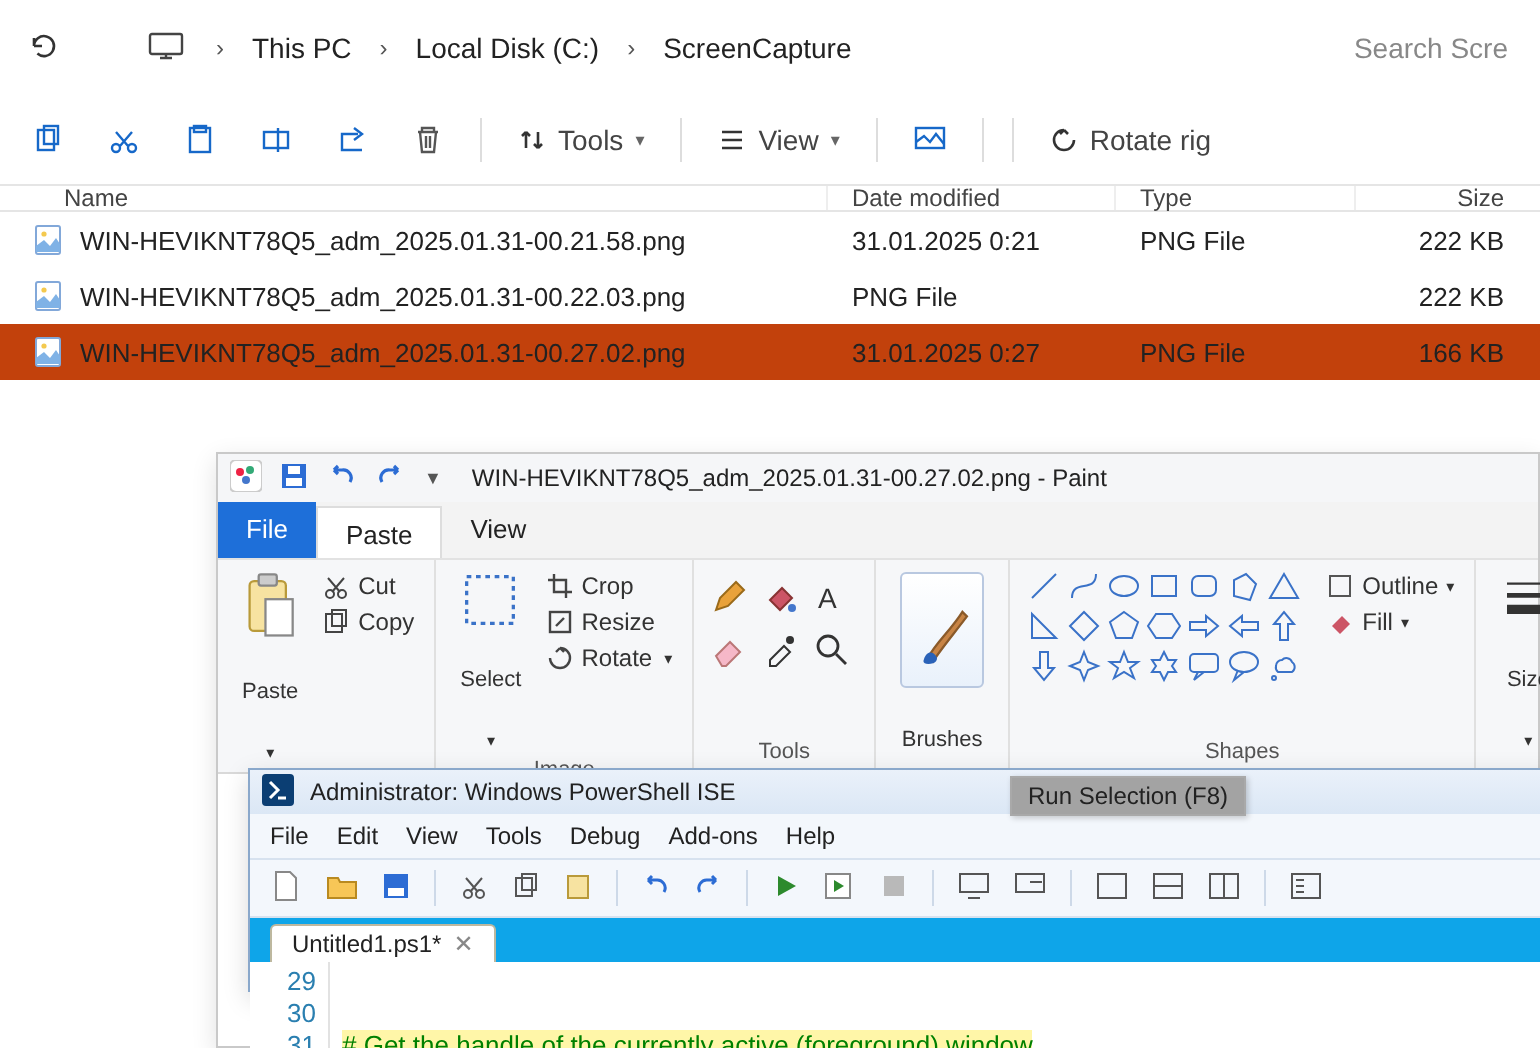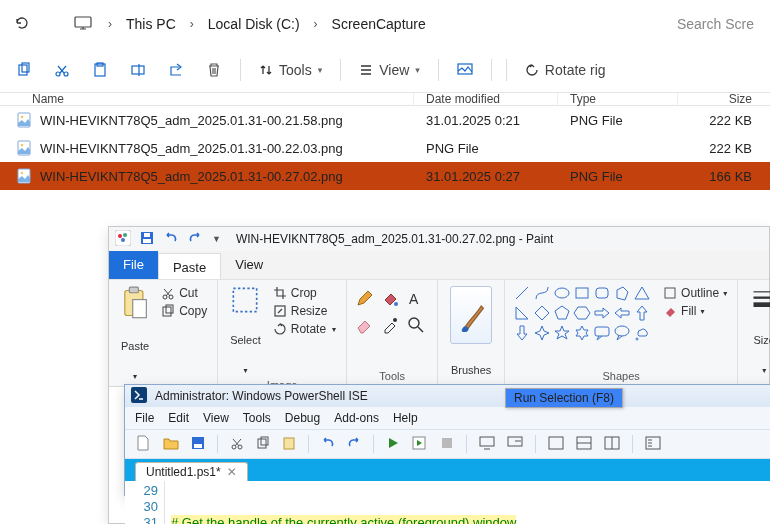--- a/index.html
+++ b/index.html
@@ -54,21 +54,21 @@
   .shape-grid { display:grid; grid-template-columns:repeat(7, 18px); grid-auto-rows:18px; gap:2px; }
   .shape-grid svg { width:18px; height:18px; }
 
   
   .ise { position:absolute; left:124px; top:384px; width:654px; height:112px; background:#fff; border:1px solid #8aa8cb; box-shadow:0 4px 12px rgba(0,0,0,.15); }
   .ise-title { display:flex; align-items:center; gap:8px; height:22px; padding:0 6px; background:linear-gradient(#eaf1fa,#dbe7f5); font-size:12px; }
   .ise-menu { display:flex; gap:14px; height:22px; align-items:center; padding:0 10px; background:#f3f7fc; font-size:12px; }
   .ise-toolbar { display:flex; align-items:center; height:30px; padding:0 6px; gap:4px; background:#f3f7fc; border-top:1px solid #d7e2ef; border-bottom:1px solid #d7e2ef; }
   .ise-tbtn { padding:3px 4px; }
   .ise-sep { width:1px; height:18px; background:#cdd9e8; margin:0 4px; }
-  .ise-tooltip { position:absolute; background:#3b82f6; border:1px solid #a9a9a9; padding:2px 8px; font-size:12px; box-shadow:1px 1px 3px rgba(0,0,0,.2); }
+  .ise-tooltip { position:absolute; background:#a3a3a3; border:1px solid #a9a9a9; padding:2px 8px; font-size:12px; box-shadow:1px 1px 3px rgba(0,0,0,.2); }
   .ise-tabs { display:flex; height:22px; background:#0ea5e9; padding-left:10px; align-items:flex-end; }
   .ise-tab { background:#fff; border:1px solid #bdb89f; border-bottom:none; padding:2px 10px 2px 10px; font-size:12px; display:flex; align-items:center; gap:6px; border-radius:3px 3px 0 0; }
   .ise-code { display:flex; font-family:Consolas,monospace; font-size:13px; background:#fff; }
   .gutter { width:40px; background:#fff; color:#2a7fb0; text-align:right; padding:2px 6px 0 0; line-height:16px; border-right:1px solid #e2e2e2;}
   .codelines { padding:2px 6px 0; line-height:16px; white-space:pre; }
   .hl { background:#fff6a8; }
   .tok-comment{color:#008000;}
 
   [data-interactable="true"] { cursor:pointer; }
 </style>

